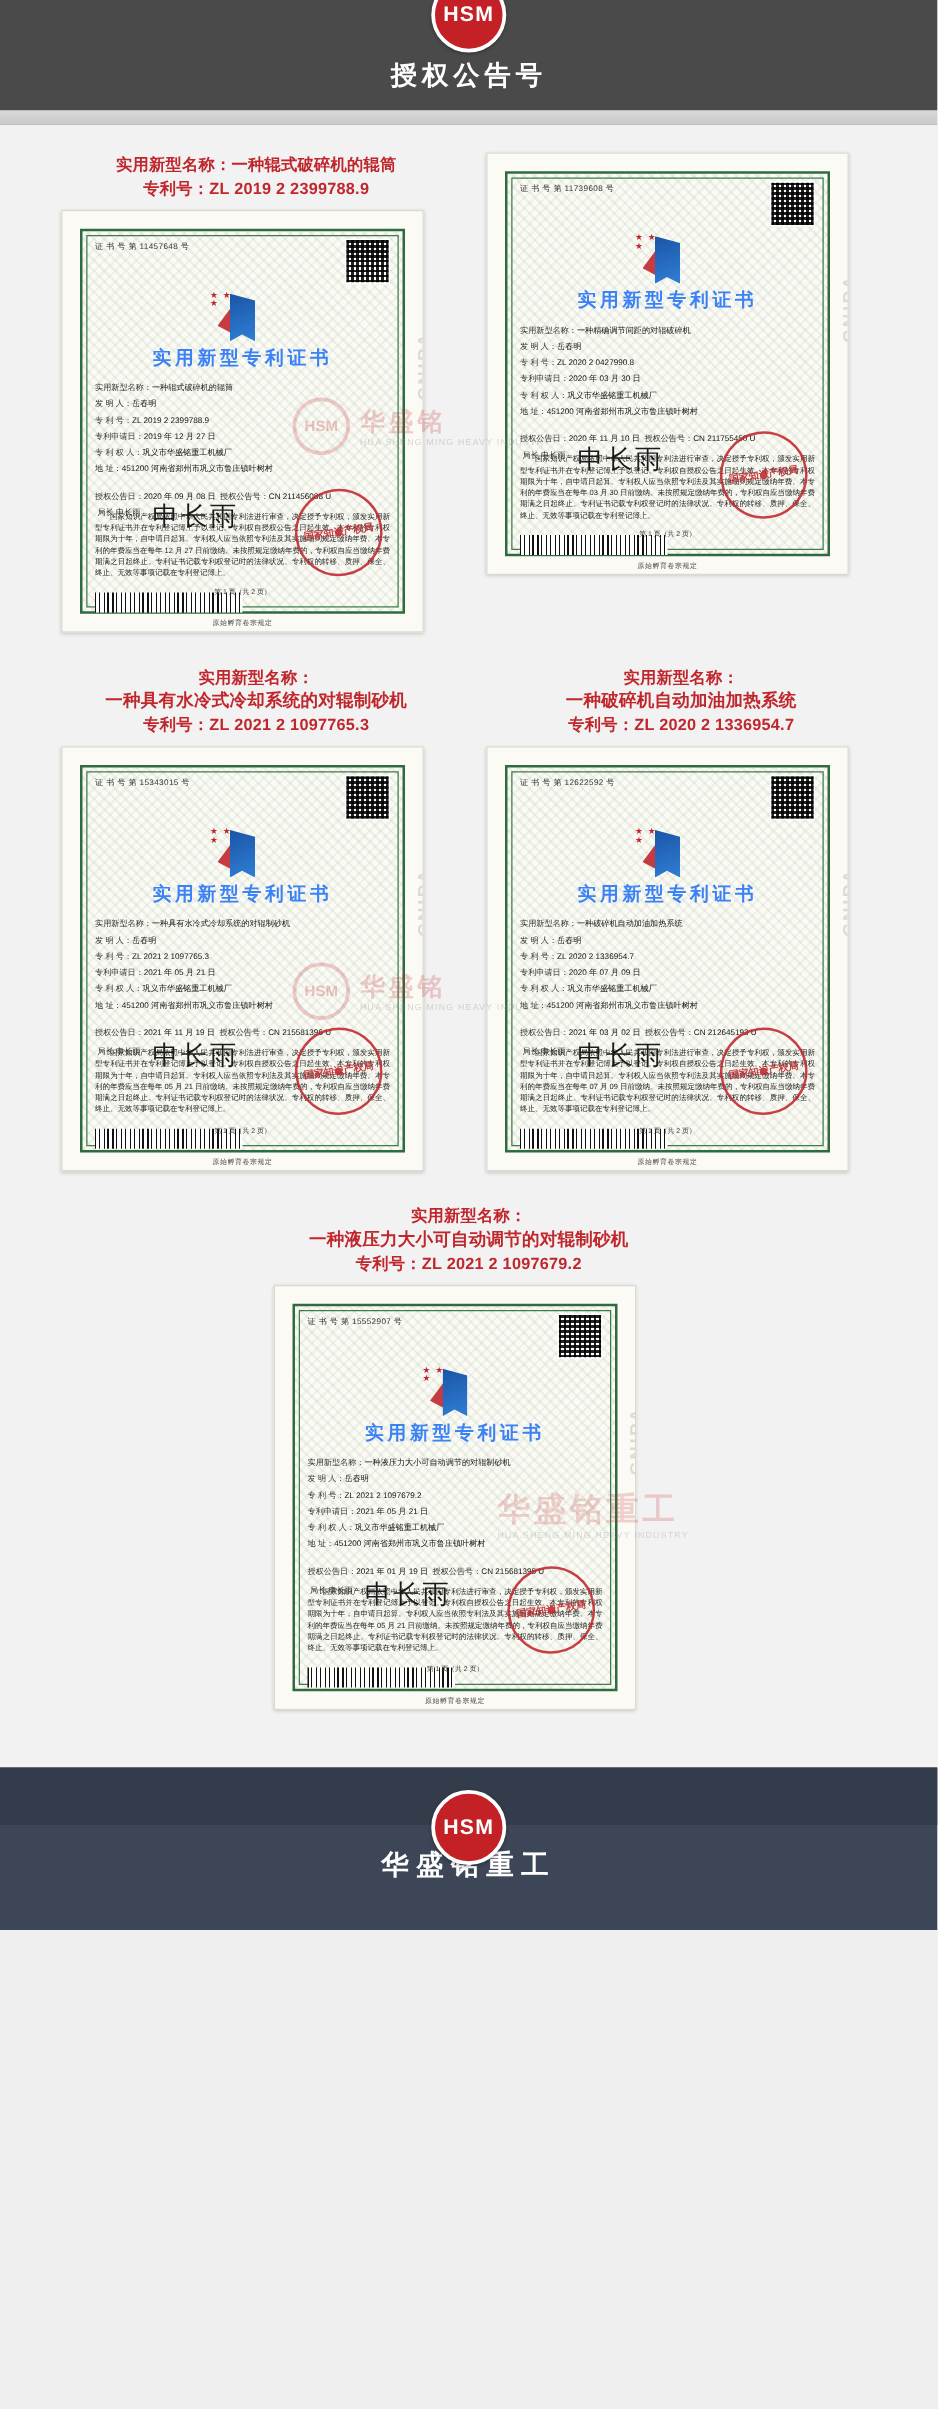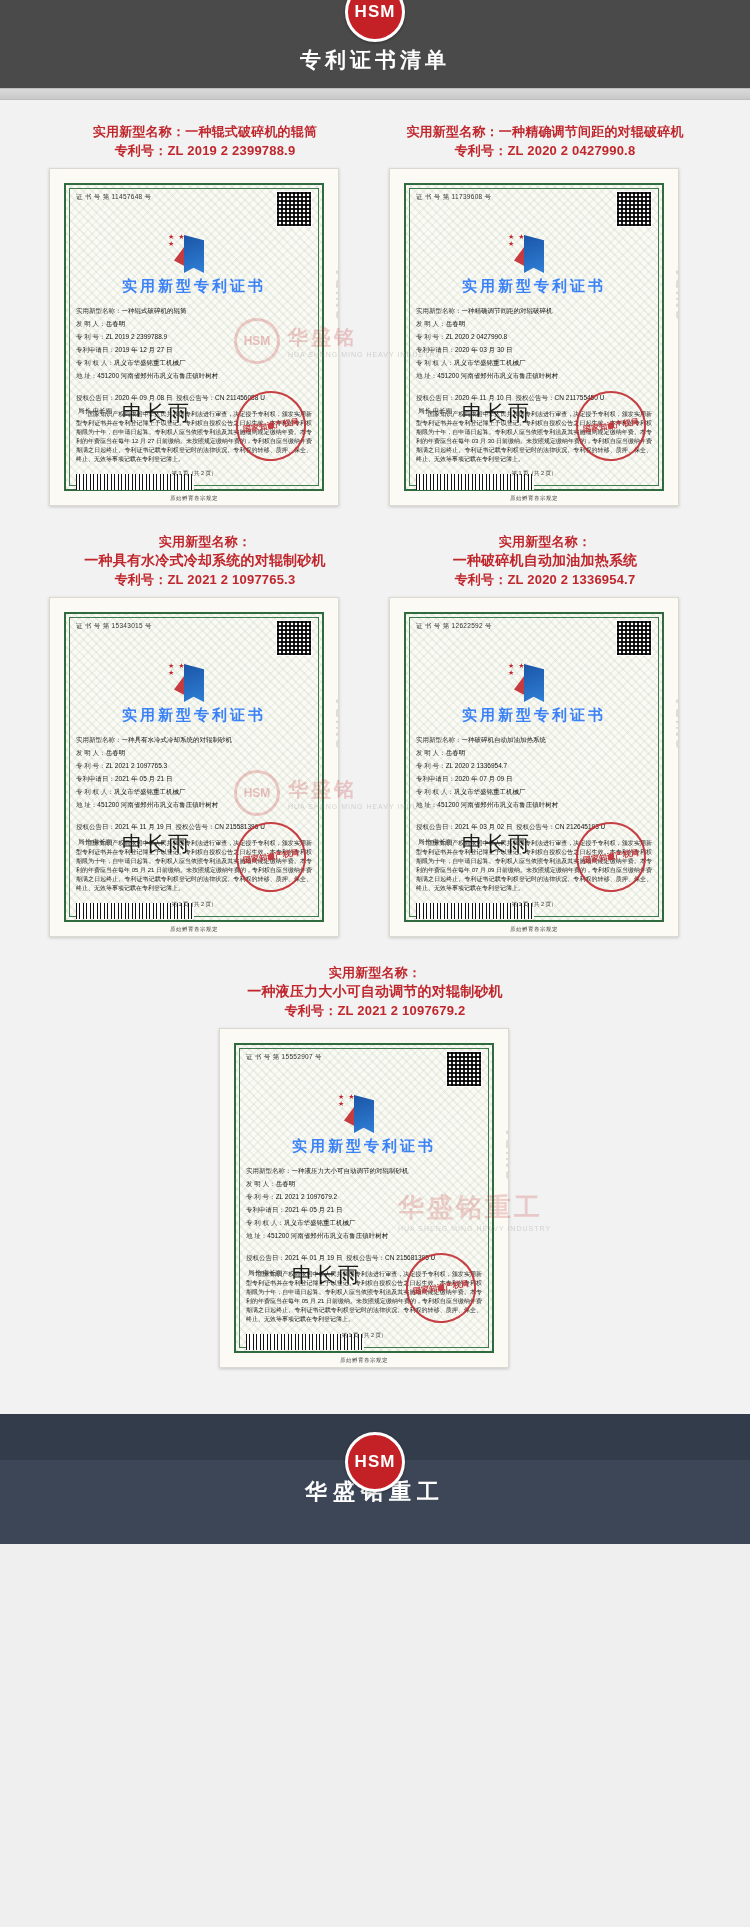--- a/index.html
+++ b/index.html
@@ -194,21 +194,21 @@
 </style>
 </head>
 <body>
 
 <div class="page">
 
   <div class="topbar">
     <div class="logo-badge topbar-logo">
       <span>HSM</span>
     </div>
-    <div class="title">专利证书清单</div>
+    <div class="title">授权公告号</div>
   </div>
   <div class="stripe"></div>
 
   <div class="content">
 
     <div class="row">
 
       <div class="cert-block">
         <div class="cert-head">
           <div class="ln">
@@ -254,28 +254,20 @@
                 </div>
             </div>
             <div class="page-foot">第 1 页（共 2 页）</div>
           </div>
           <div class="sheet-bottom-note">原始孵育卷宗规定</div>
           <div class="wm-cnipa">CNIPA</div>
         </div>
       </div>
 
       <div class="cert-block">
-        <div class="cert-head">
-          <div class="ln">
-            <span>实用新型名称：</span><span>一种精确调节间距的对辊破碎机</span>
-          </div>
-          <div class="ln">
-            <span>专利号：</span><span>ZL 2020 2 0427990.8</span>
-          </div>
-        </div>
         <div class="sheet">
           <div class="sheet-inner"></div>
           <div class="guilloche"></div>
           <div class="sheet-pad">
             <div class="row-top">
               <div class="cert-no">证 书 号 第 11739608 号</div>
               <div class="qr"></div>
             </div>
             <div class="emblem">
               <div class="stars">★ ★ ★</div>

